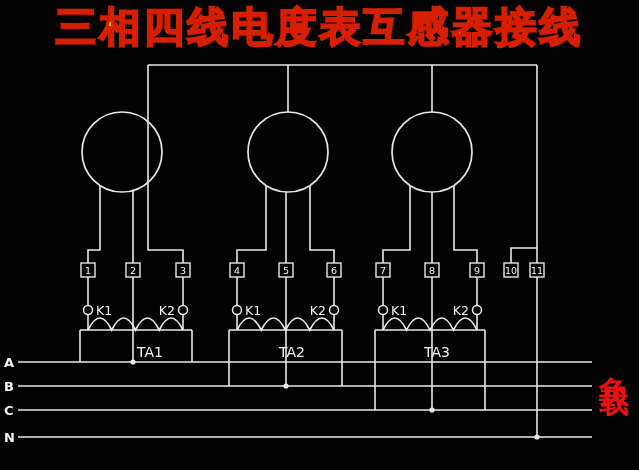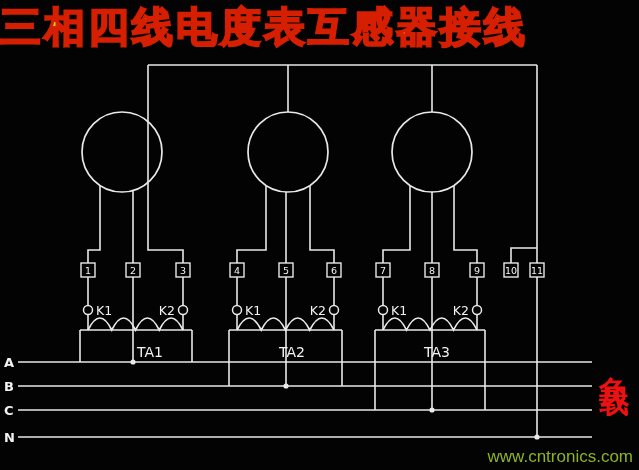--- a/index.html
+++ b/index.html
@@ -2,21 +2,21 @@
 <html><head>
 <meta charset="utf-8">
 <style>
   html,body{margin:0;padding:0;background:#000;}
   .screen{
     position:relative;width:639px;height:470px;overflow:hidden;
     background:#030303;font-family:"DejaVu Sans",sans-serif;
   }
   .title{
     position:absolute;top:0;left:0;width:100%;height:54px;line-height:54px;
-    font-size:41px;font-weight:bold;letter-spacing:3px;
+    text-align:center;font-size:41px;font-weight:bold;letter-spacing:3px;
     color:#ffd400;-webkit-text-stroke:2px #d61f00;white-space:nowrap;
   }
   .diagram{position:absolute;left:0;top:0;}
   .load{
     position:absolute;right:8px;top:352px;
     writing-mode:vertical-rl;text-orientation:upright;
     color:#ee1111;font-size:30px;font-weight:bold;letter-spacing:9px;line-height:34px;
   }
   .watermark{
     position:absolute;right:6px;bottom:3px;
@@ -160,15 +160,14 @@
       <text class="talab" x="437" y="357">TA3</text>
 
       <text class="phlab" x="4" y="367">A</text>
       <text class="phlab" x="4" y="391">B</text>
       <text class="phlab" x="4" y="415">C</text>
       <text class="phlab" x="4" y="442">N</text>
     </g>
   </svg>
 
   <div class="load">负载</div>
-  <div class="watermark">www.cntronics.com</div>
 
 </div>
 
 </body></html>

